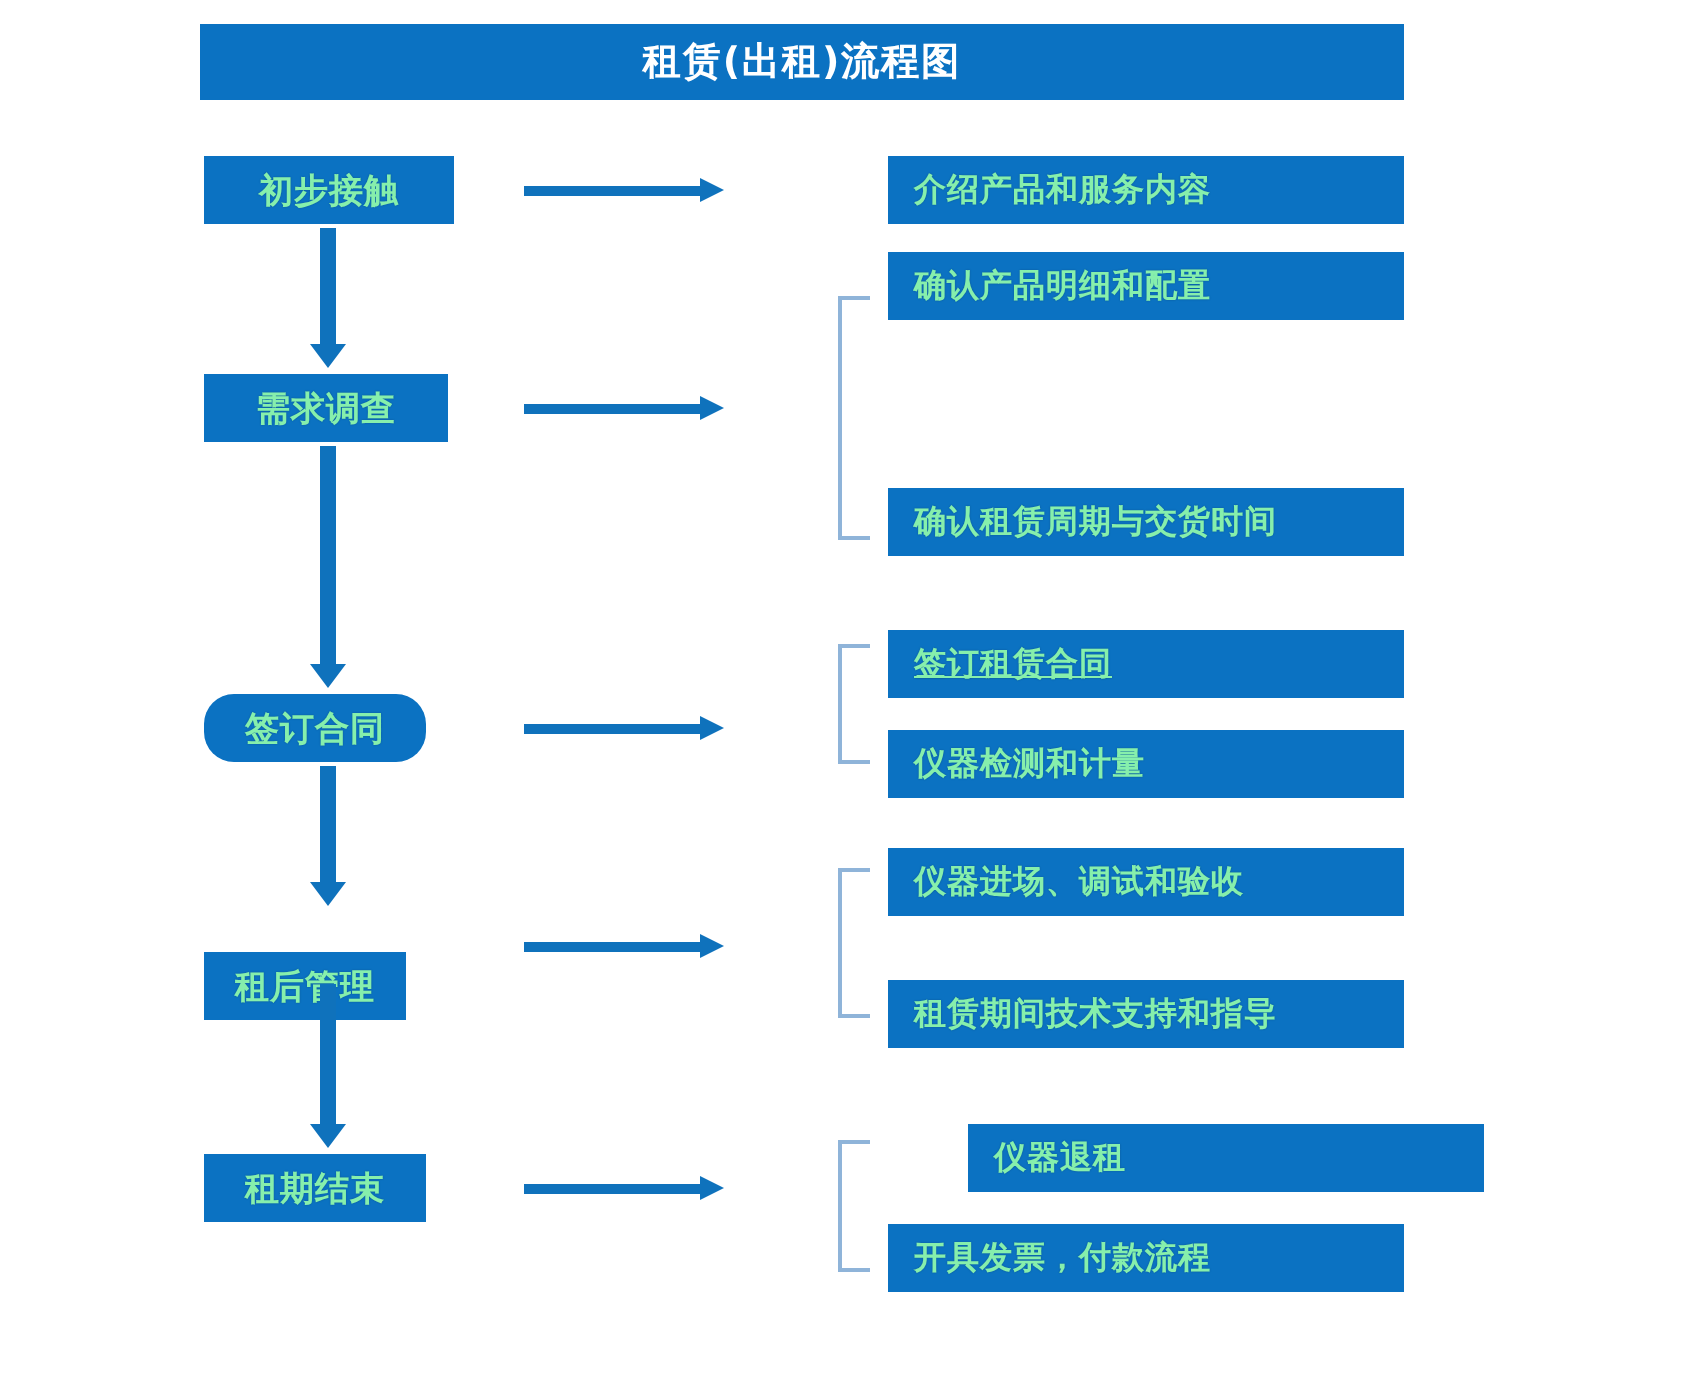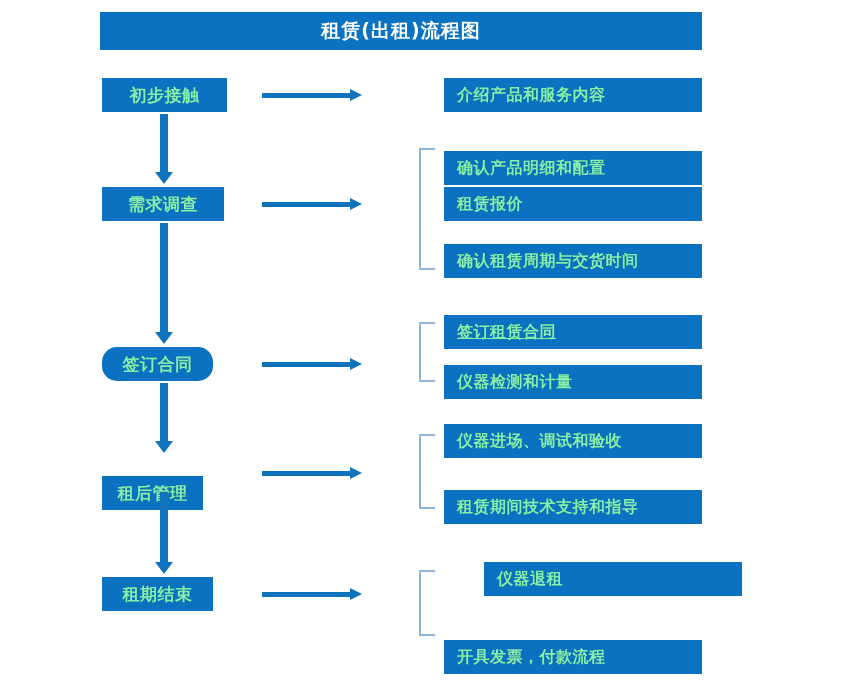--- a/index.html
+++ b/index.html
@@ -175,31 +175,30 @@
   <div class="brace" style="top:148px; height:122px;"></div>
 
   <div class="brace" style="top:322px; height:60px;"></div>
 
   <div class="brace" style="top:434px; height:75px;"></div>
 
   <div class="brace" style="top:570px; height:66px;"></div>
 
   <div class="box detail-box" style="top:78px;">介绍产品和服务内容</div>
 
-  <div class="box detail-box" style="top:151px;">确认产品明细和配置</div>
-
-  <div class="box detail-box" style="top:187px;">租赁报价</div>
+  <div class="box detail-box" style="top:126px;">确认产品明细和配置</div>
+
 
   <div class="box detail-box" style="top:244px;">确认租赁周期与交货时间</div>
 
   <div class="box detail-box" style="top:315px;text-decoration:underline;">签订租赁合同</div>
 
   <div class="box detail-box" style="top:365px;">仪器检测和计量</div>
 
   <div class="box detail-box" style="top:424px;">仪器进场、调试和验收</div>
 
   <div class="box detail-box" style="top:490px;">租赁期间技术支持和指导</div>
 
   <div class="box detail-box" style="top:562px;margin-left:40px;">仪器退租</div>
 
-  <div class="box detail-box" style="top:640px;font-family:Liberation Serif, serif;">开具发票，付款流程</div>
+  <div class="box detail-box" style="top:612px;font-family:Liberation Serif, serif;">开具发票，付款流程</div>
 
 </div>
 
 </body></html>

